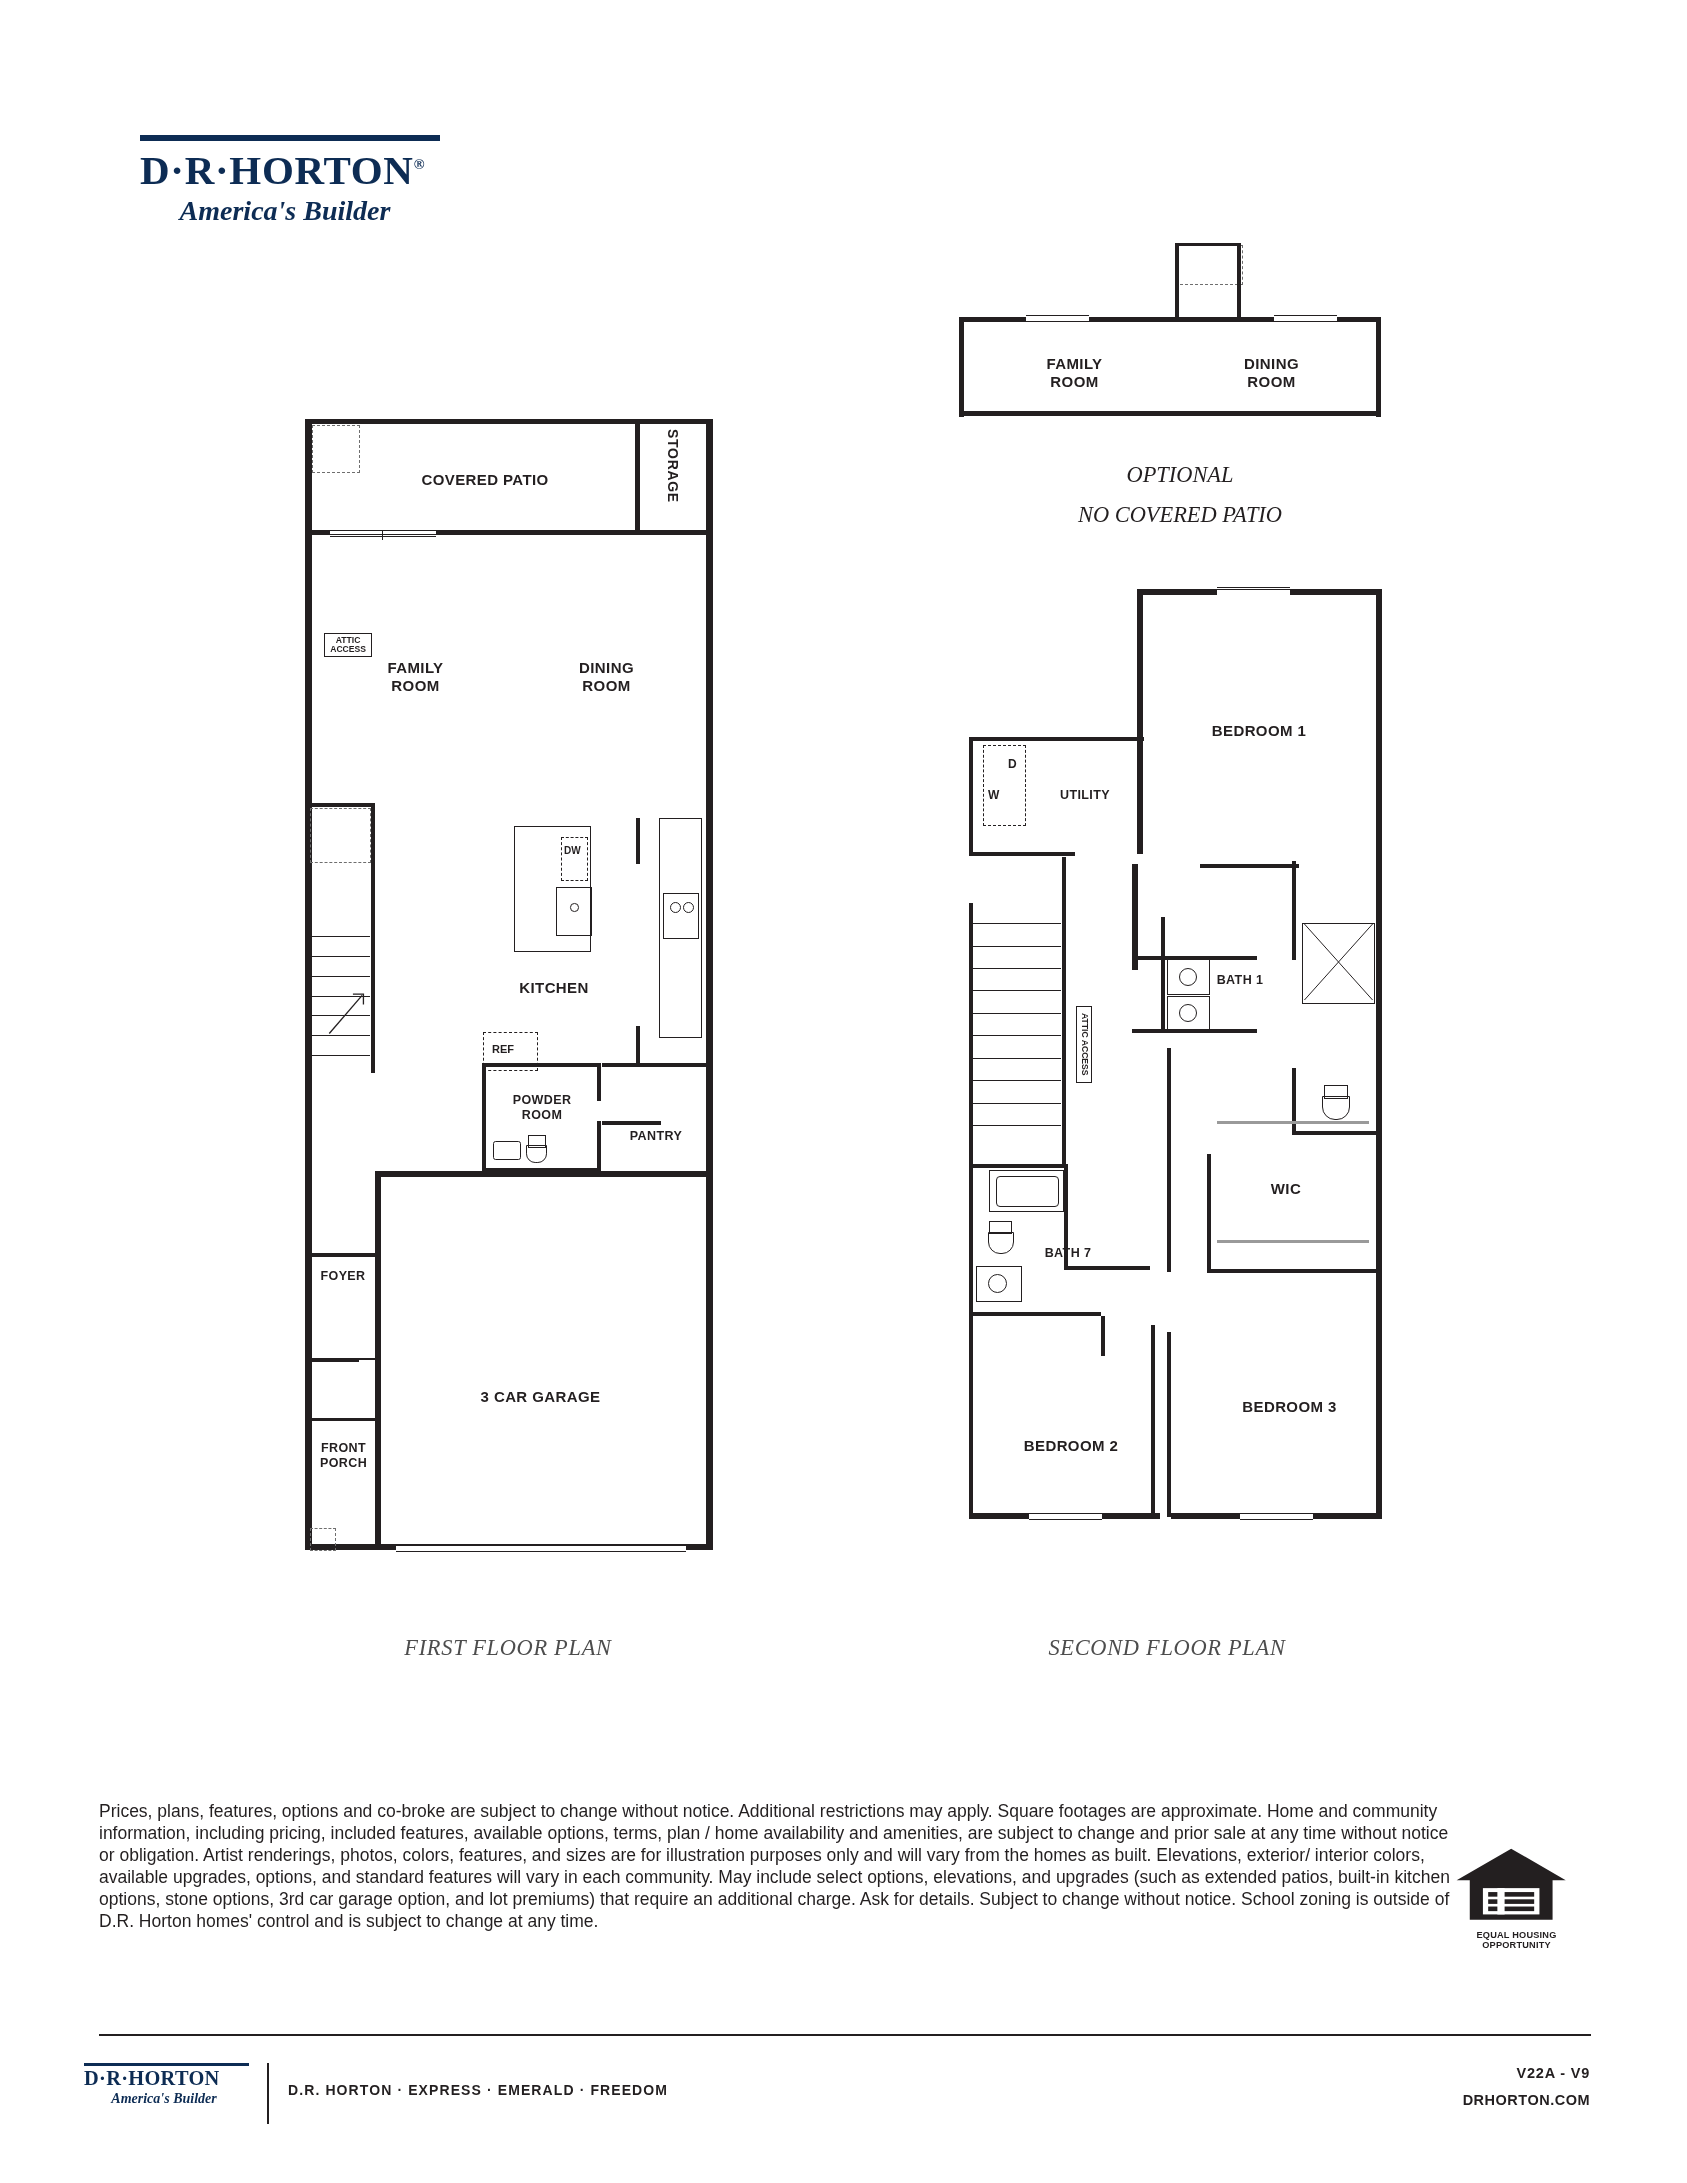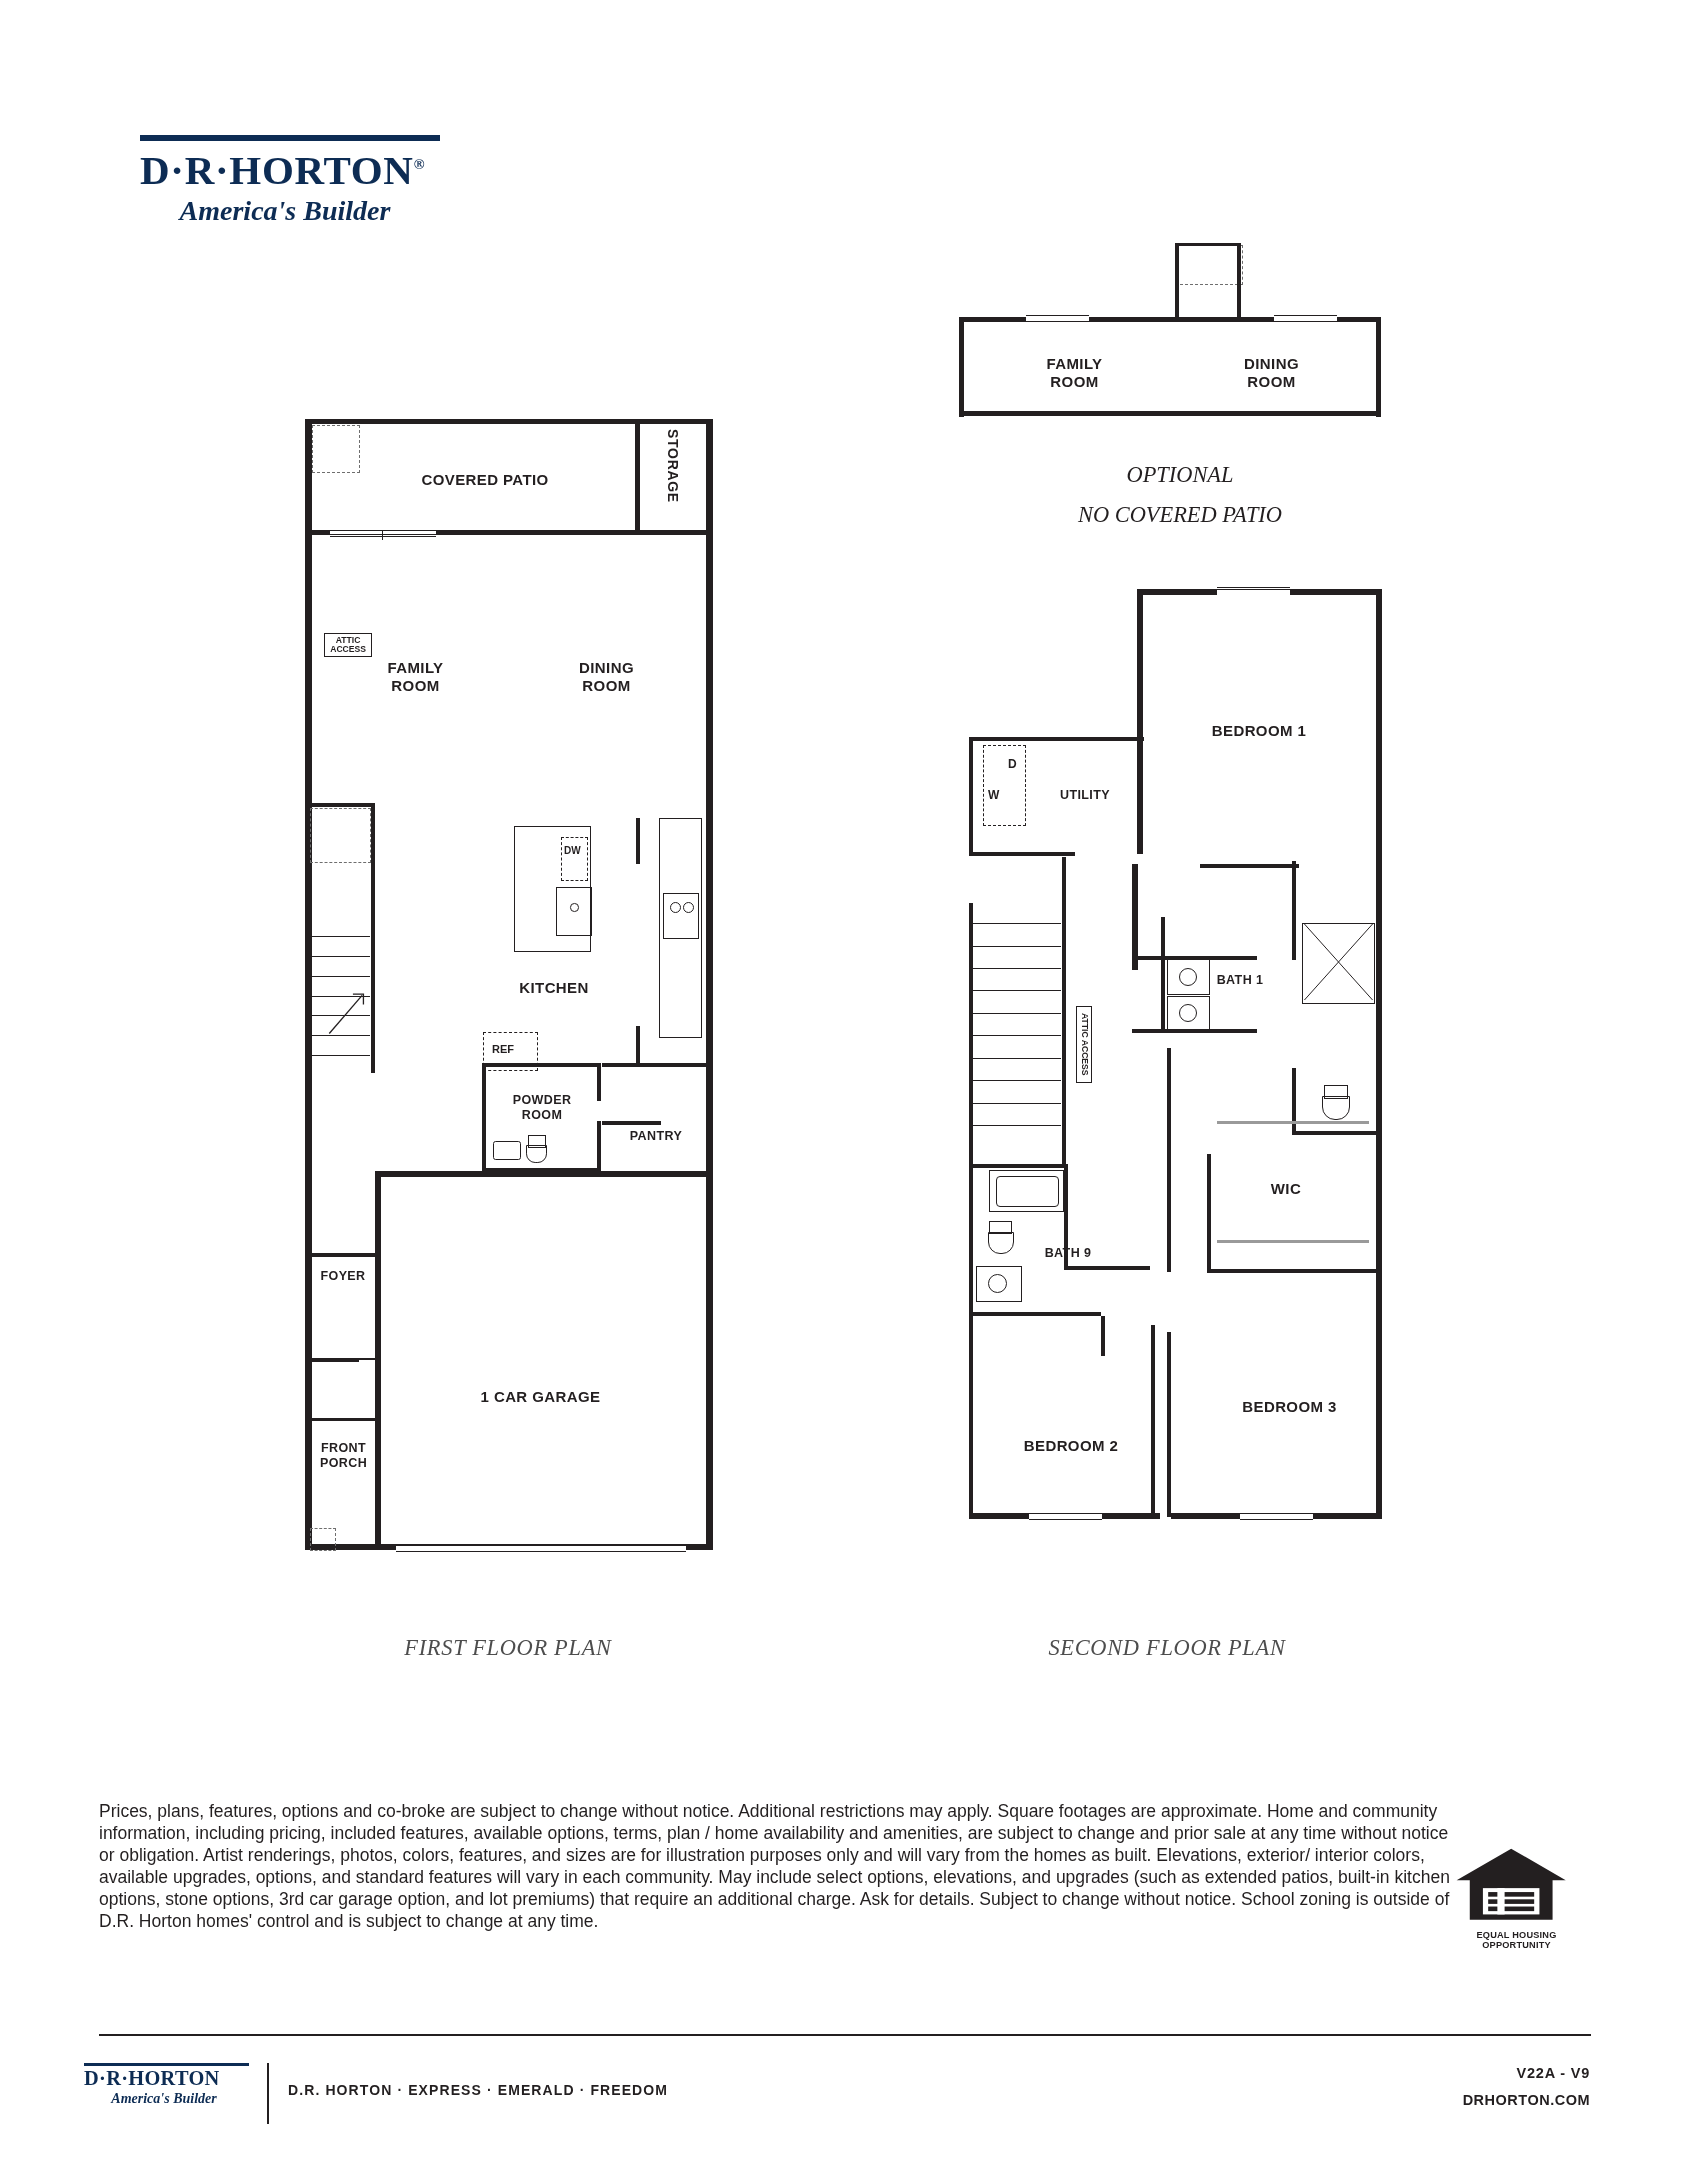--- a/index.html
+++ b/index.html
@@ -262,21 +262,21 @@
       <div style="position:absolute;left:312px;top:1035px;width:58px;height:1.3px;background:#231f20;"></div>
       <div style="position:absolute;left:312px;top:1055px;width:58px;height:1.3px;background:#231f20;"></div>
 
       <svg style="position:absolute;left:324px;top:986px;" width="46" height="53" viewBox="0 0 70 80">
         <line x1="8" y1="72" x2="58" y2="14" stroke="#231f20" stroke-width="2"></line>
         <polyline points="44,12 60,12 60,28" fill="none" stroke="#231f20" stroke-width="2"></polyline>
       </svg>
 
       <div class="wall" style="left:375px; top:1171px; width:332px; height:6px;"></div>
       <div class="wall" style="left:375px; top:1171px; width:6px; height:378px;"></div>
-      <div class="room-label" style="left:422px; top:1388px; width:237px;">1 CAR GARAGE</div>
+      <div class="room-label" style="left:422px; top:1388px; width:237px;">3 CAR GARAGE</div>
 
       <div style="position:absolute;left:396px;top:1546px;width:290px;height:4px;background:#fff;"></div>
       <div style="position:absolute;left:396px;top:1551px;width:290px;height:1.3px;background:#231f20;"></div>
       <div class="dash-thin" style="left:310px; top:1528px; width:24px; height:21px;"></div>
 
       <div class="wall" style="left:305px; top:1253px; width:70px; height:4px;"></div>
       <div class="room-label sm" style="left:310px; top:1269px; width:66px;">FOYER</div>
       <div class="wall" style="left:305px; top:1358px; width:70px; height:4px;"></div>
       <div style="position:absolute;left:359px;top:1360px;width:16px;height:2.6px;background:#fff;"></div>
 
@@ -359,21 +359,21 @@
       <div class="wall" style="left:969px; top:1312px; width:132px; height:4px;"></div>
 
       <div class="solid-box" style="left:989px; top:1170px; width:73px; height:40px;"></div>
       <div style="position:absolute;left:996px;top:1176px;width:61px;height:29px;border:1.3px solid #231f20;border-radius:4px;"></div>
 
       <div style="position:absolute;left:989px;top:1221px;width:21px;height:10.6px;border:1.3px solid #231f20;"></div>
       <div style="position:absolute;left:988px;top:1232px;width:24px;height:20px;border:1.3px solid #231f20;border-radius:0 0 12px 12px;"></div>
 
       <div class="solid-box" style="left:976px; top:1266px; width:44px; height:34px;"></div>
       <div style="position:absolute;left:988px;top:1274px;width:17px;height:17px;border:1.3px solid #231f20;border-radius:50%;"></div>
-      <div class="room-label sm" style="left:1015px; top:1246px; width:106px;">BATH 9</div>
+      <div class="room-label sm" style="left:1015px; top:1246px; width:106px;">BATH 7</div>
 
       <div class="wall" style="left:969px; top:1319px; width:4px; height:198px;"></div>
       <div class="wall" style="left:1101px; top:1316px; width:4px; height:40px;"></div>
       <div class="wall" style="left:1151px; top:1325px; width:4px; height:191px;"></div>
       <div class="wall" style="left:969px; top:1513px; width:191px; height:6px;"></div>
       <div style="position:absolute;left:1029px;top:1514px;width:73px;height:4.6px;background:#fff;"></div>
       <div style="position:absolute;left:1029px;top:1519px;width:73px;height:1.3px;background:#231f20;"></div>
       <div class="room-label" style="left:1002px; top:1437px; width:138px;">BEDROOM 2</div>
 
       <div class="wall" style="left:1167px; top:1332px; width:4px; height:185px;"></div>

